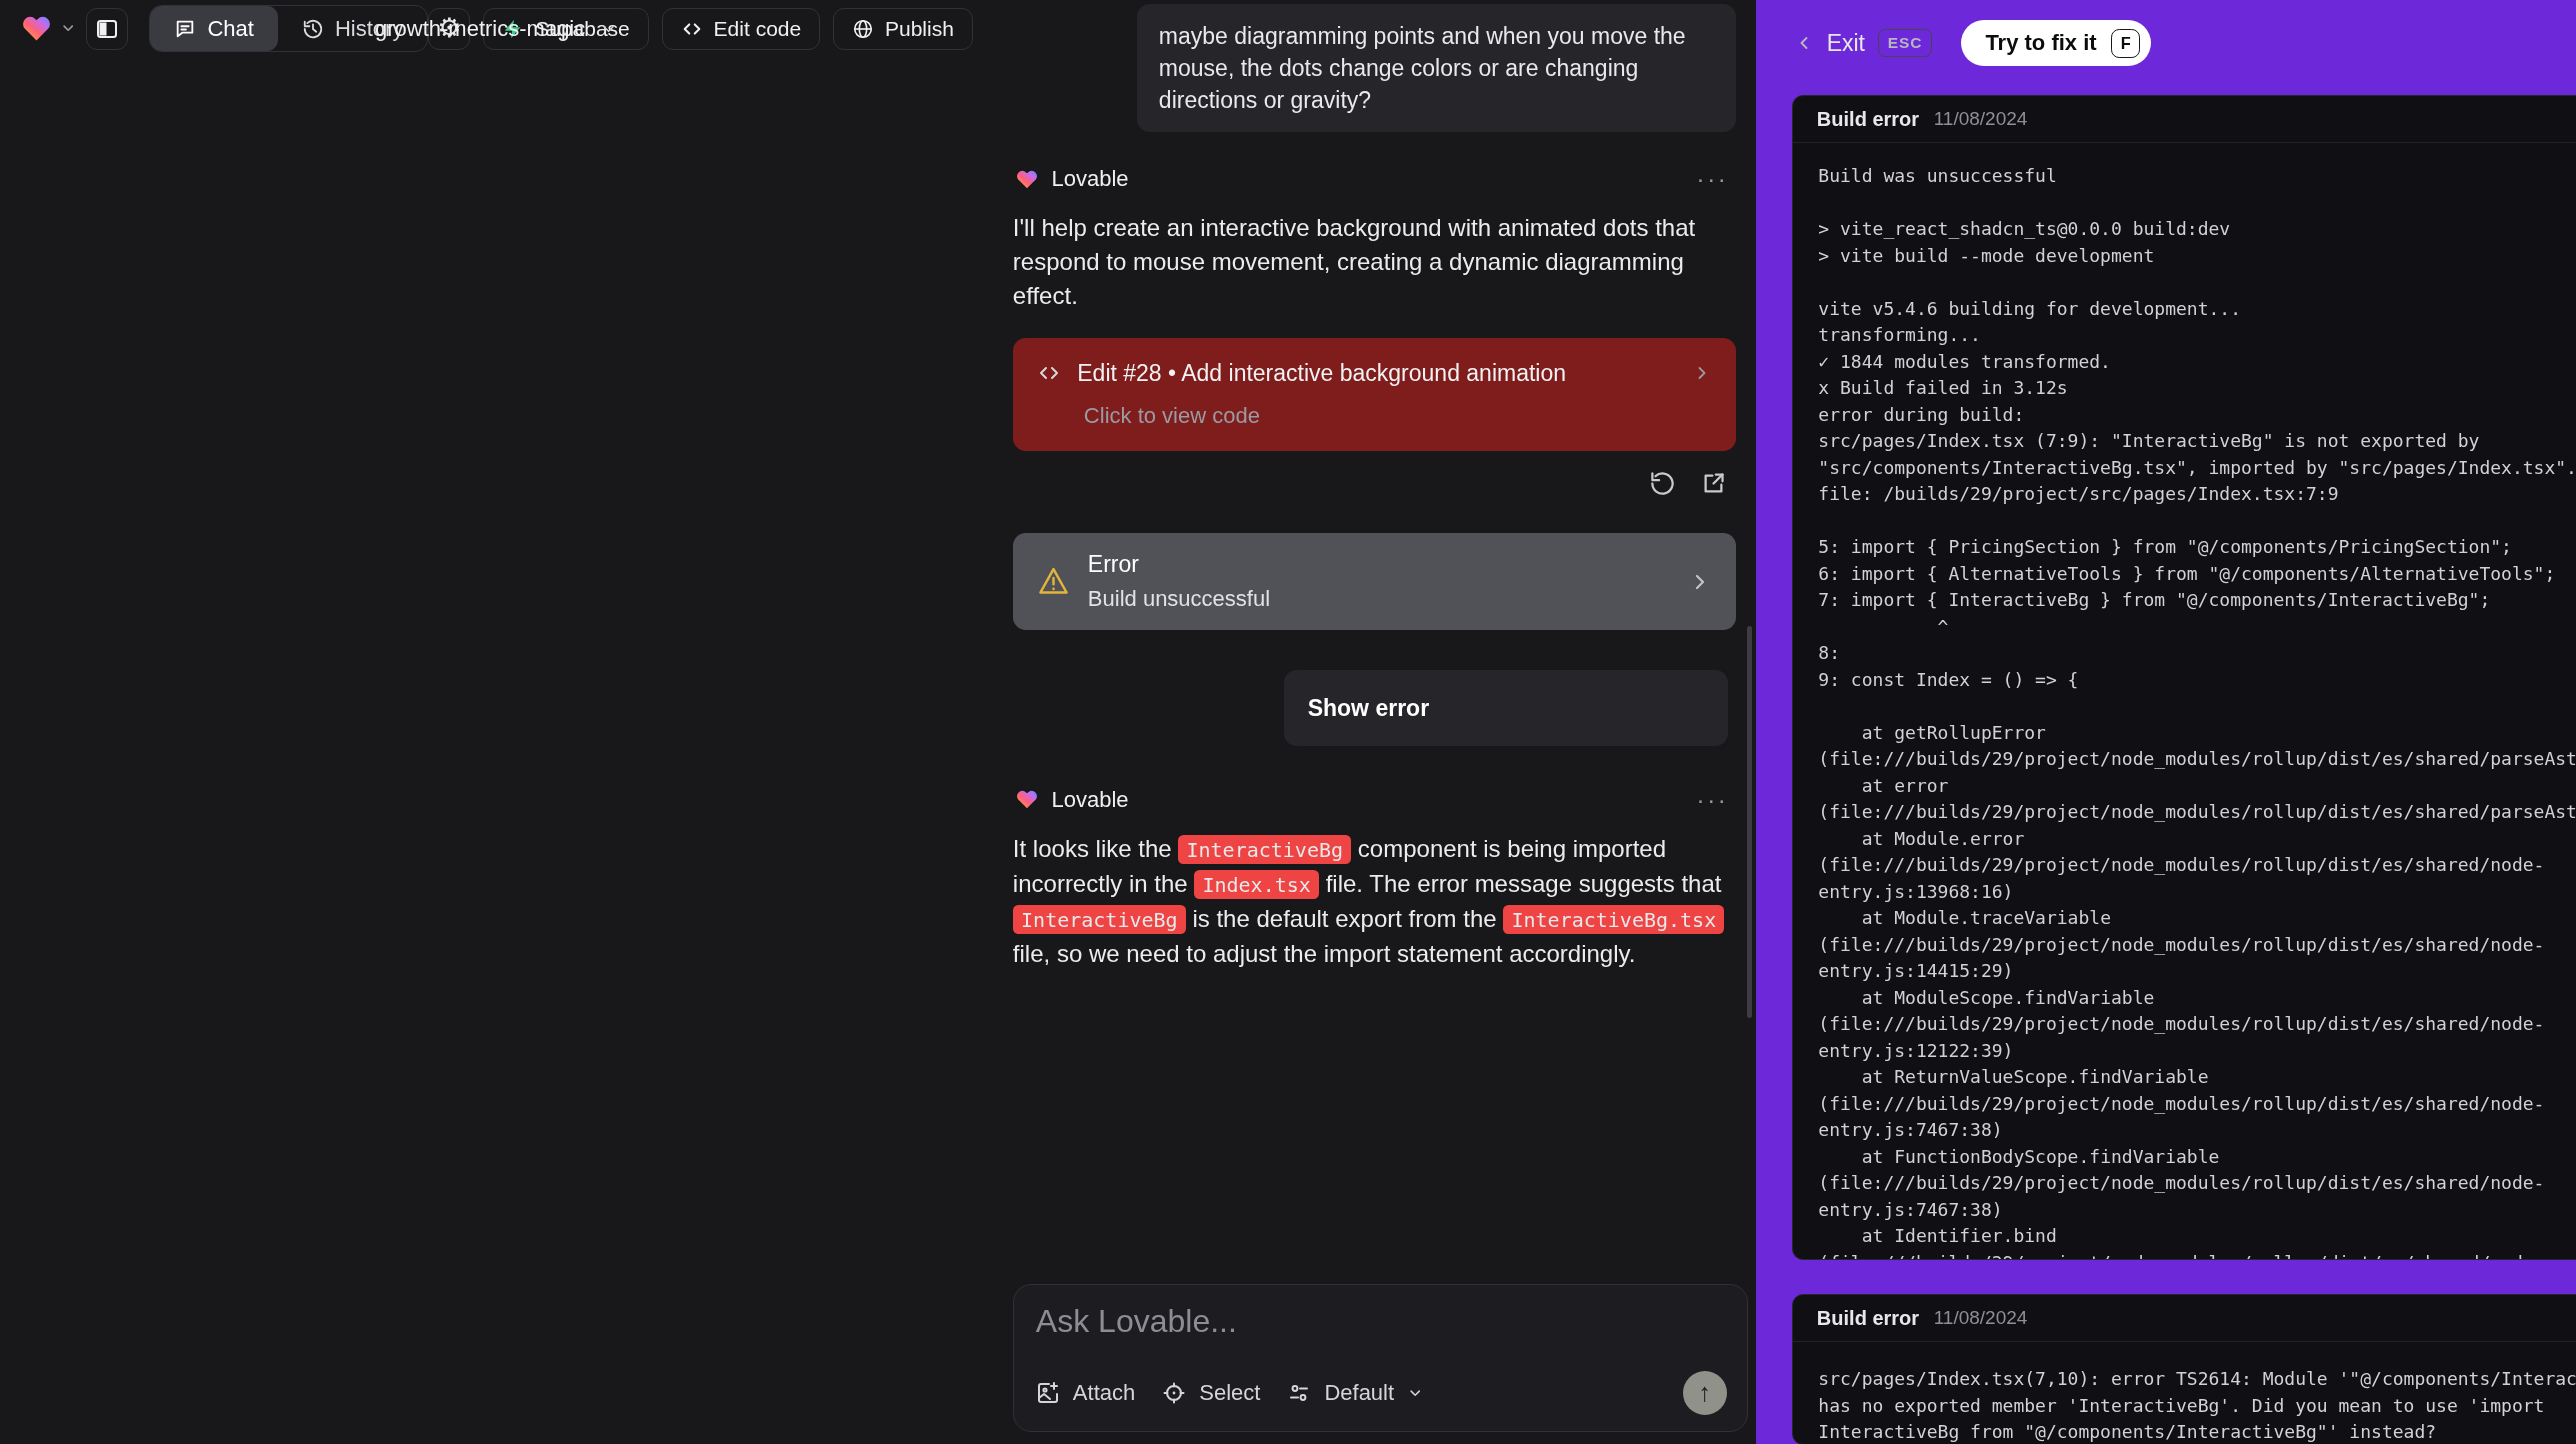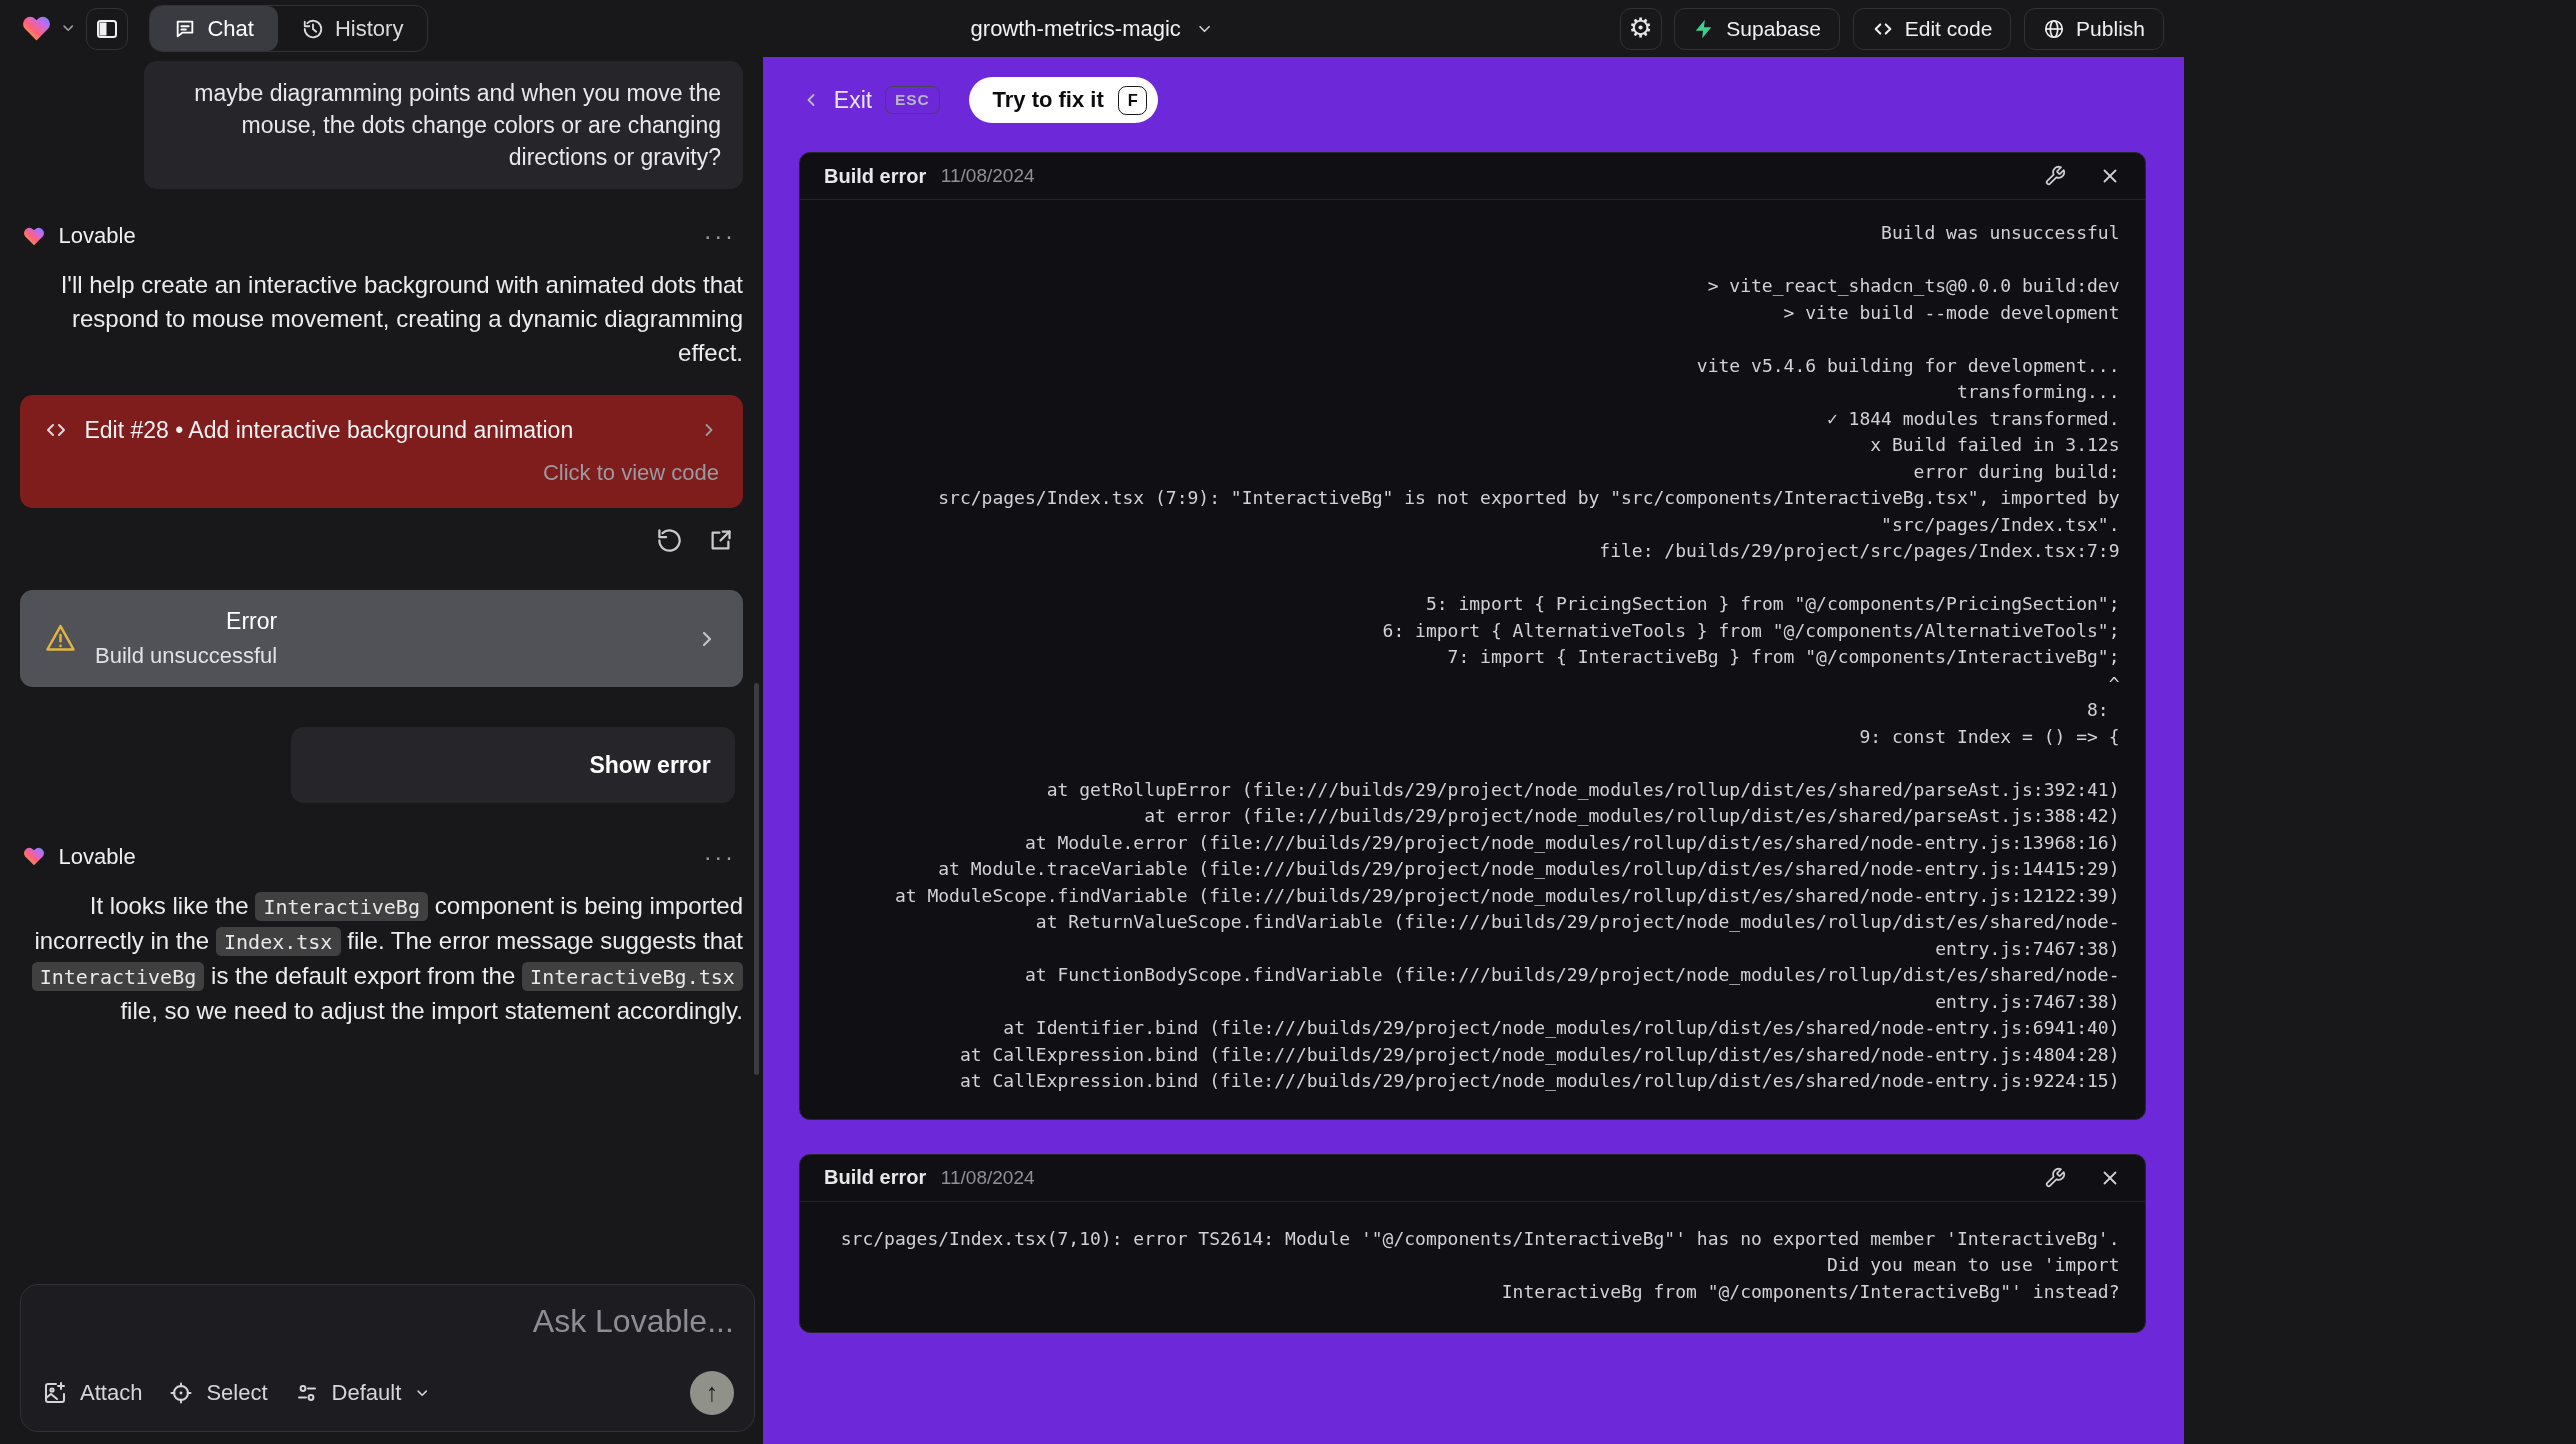--- a/index.html
+++ b/index.html
@@ -4,21 +4,21 @@
 <style>
   * { margin:0; padding:0; box-sizing:border-box; }
   html,body { width:2576px; height:1445px; overflow:hidden; }
   body {
     background:#18181b;
     font-family:"Liberation Sans", sans-serif;
     color:#ededef;
     -webkit-font-smoothing:antialiased;
   }
   svg { display:block; }
-  .app { width:2184px; height:1445px; display:flex; flex-direction:column;text-align:right; }
+  .app { width:2184px; height:1445px; display:flex; flex-direction:row; }
 
   
   .topbar {
     height:57px; flex:0 0 57px; display:flex; align-items:center;
     padding:0 20px; position:relative; background:#18181b;
   }
   .topbar-left { display:flex; align-items:center; gap:9px; }
   .logo-wrap { display:flex; align-items:center; gap:7.3px; cursor:pointer; }
   .icon-btn {
     width:42px; height:42px; border:0.9px solid #313136; border-radius:11px;
@@ -64,21 +64,21 @@
   .bubble.user-2 { width:444px; margin-left:auto; margin-right:8.2px; margin-bottom:40px; padding:22px 24px; }
   .bubble.user-2 p { margin-bottom:24px; }
   .bubble-action { font-weight:bold; color:#ffffff; cursor:pointer; font-size:23px; }
 
   .assistant-header { display:flex; align-items:center; gap:12.8px; margin:0 0 18px 1.8px; }
   .assistant-name { font-size:22px; color:#f0f0f2; }
   .ellipsis { margin-left:auto; margin-right:7.3px; color:#9a9aa0; font-size:24px; letter-spacing:2.7px; cursor:pointer; }
 
   .para { font-size:24px; line-height:34px; color:#ececed; margin-bottom:24.6px; }
   .chip {
-    font-family:"DejaVu Sans Mono", monospace; font-size:20px; background:#404040;
+    font-family:"DejaVu Sans Mono", monospace; font-size:20px; background:#ef4444;
     border-radius:5.5px; padding:2.7px 8.2px; color:#e8e8ea; white-space:nowrap;
   }
 
   .edit-card {
     background:#7f1d1d; border-radius:12.8px; padding:22px 24px; margin-bottom:24.6px;
     cursor:pointer;
   }
   .edit-card-row { display:flex; align-items:center; gap:16.4px; }
   .edit-card-title { font-size:23px; color:#f2f2f4; }
   .edit-card-chevron { margin-left:auto; color:#9a9aa0; }

